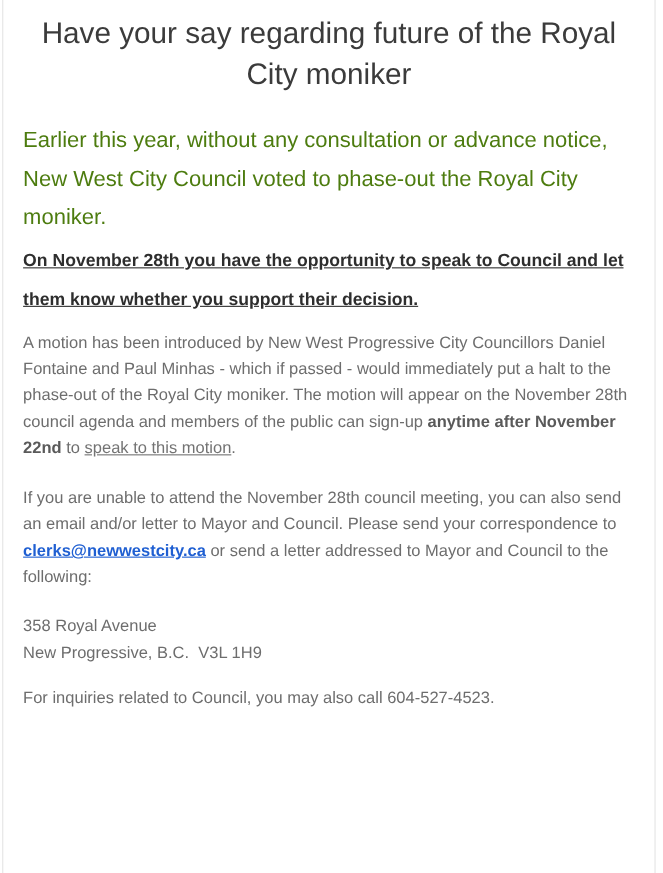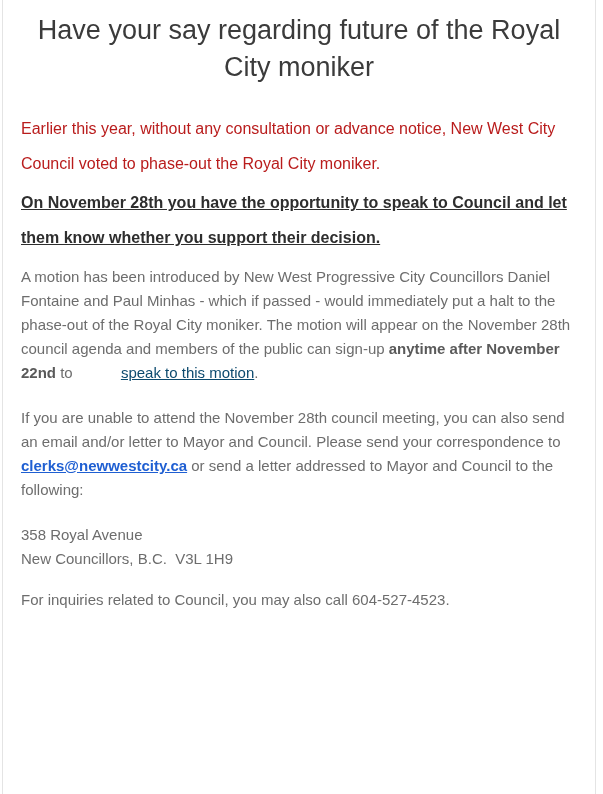--- a/index.html
+++ b/index.html
@@ -26,23 +26,23 @@
   h1.page-title {
     font-size: 27px;
     line-height: 37px;
     font-weight: 400;
     color: #3b3b3b;
     text-align: center;
     margin: 0 auto 25px auto;
     max-width: 540px;
   }
   p.lead {
-    font-size: 16px;
+    font-size: 20px;
     line-height: 35px;
-    color: #b91c1c;
+    color: #4d7c0f;
     margin: 0 0 4px 0;
   }
   h2.cta-heading {
     font-size: 16px;
     line-height: 35px;
     font-weight: 700;
     color: #2e2e2e;
     text-decoration: underline;
     margin: 0 0 10px 0;
   }
@@ -50,24 +50,23 @@
     font-size: 15px;
     line-height: 24px;
     color: #6d6d6d;
     margin: 0 0 21px 0;
   }
   p.small .bold-inline {
     font-weight: 700;
     color: #5a5a5a;
   }
   a.green-link {
-    color: #0c4a6e;
+    color: #737373;
     text-decoration: underline;
     cursor: pointer;
-    margin-left: 44px;
   }
   a.blue-link {
     color: #1f5fd2;
     font-weight: 700;
     text-decoration: underline;
     cursor: pointer;
     margin-top: 12px;
   }
   p.address {
     white-space: pre-wrap;
@@ -86,17 +85,17 @@
 
   <p class="lead">Earlier this year, without any consultation or advance notice, New West City Council voted to phase-out the Royal City moniker.</p>
 
   <h2 class="cta-heading">On November 28th you have the opportunity to speak to Council and let them know whether you support their decision. </h2>
 
   <p class="small"><span>A motion has been introduced by New West Progressive City Councillors Daniel Fontaine and Paul Minhas - which if passed - would immediately put a halt to the phase-out of the Royal City moniker. The motion will appear on the November 28th council agenda and members of the public can sign-up </span><span class="bold-inline">anytime after November 22nd</span><span> to </span><a class="green-link" href="#">speak to this motion</a><span>.</span></p>
 
 
   <p class="small"><span>If you are unable to attend the November 28th council meeting, you can also send an email and/or letter to Mayor and Council. Please send your correspondence to </span><a class="blue-link" href="#">clerks@newwestcity.ca</a><span> or send a letter addressed to Mayor and Council to the following:</span></p>
 
-  <p class="small address"><span>358 Royal Avenue</span><br><span>New Councillors, B.C.  V3L 1H9</span></p>
+  <p class="small address"><span>358 Royal Avenue</span><br><span>New Progressive, B.C.  V3L 1H9</span></p>
 
   <p class="small last">For inquiries related to Council, you may also call 604-527-4523.</p>
 
 </div>
 
 </body></html>

